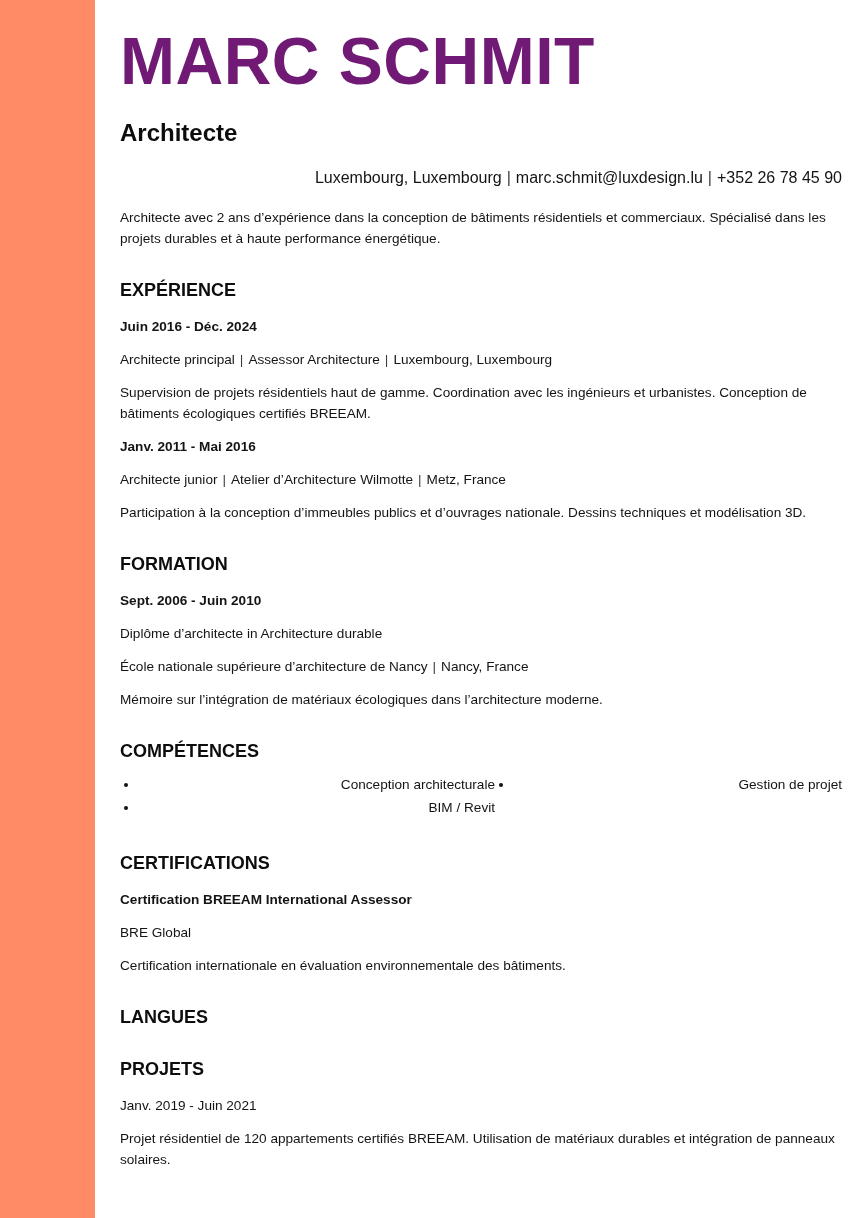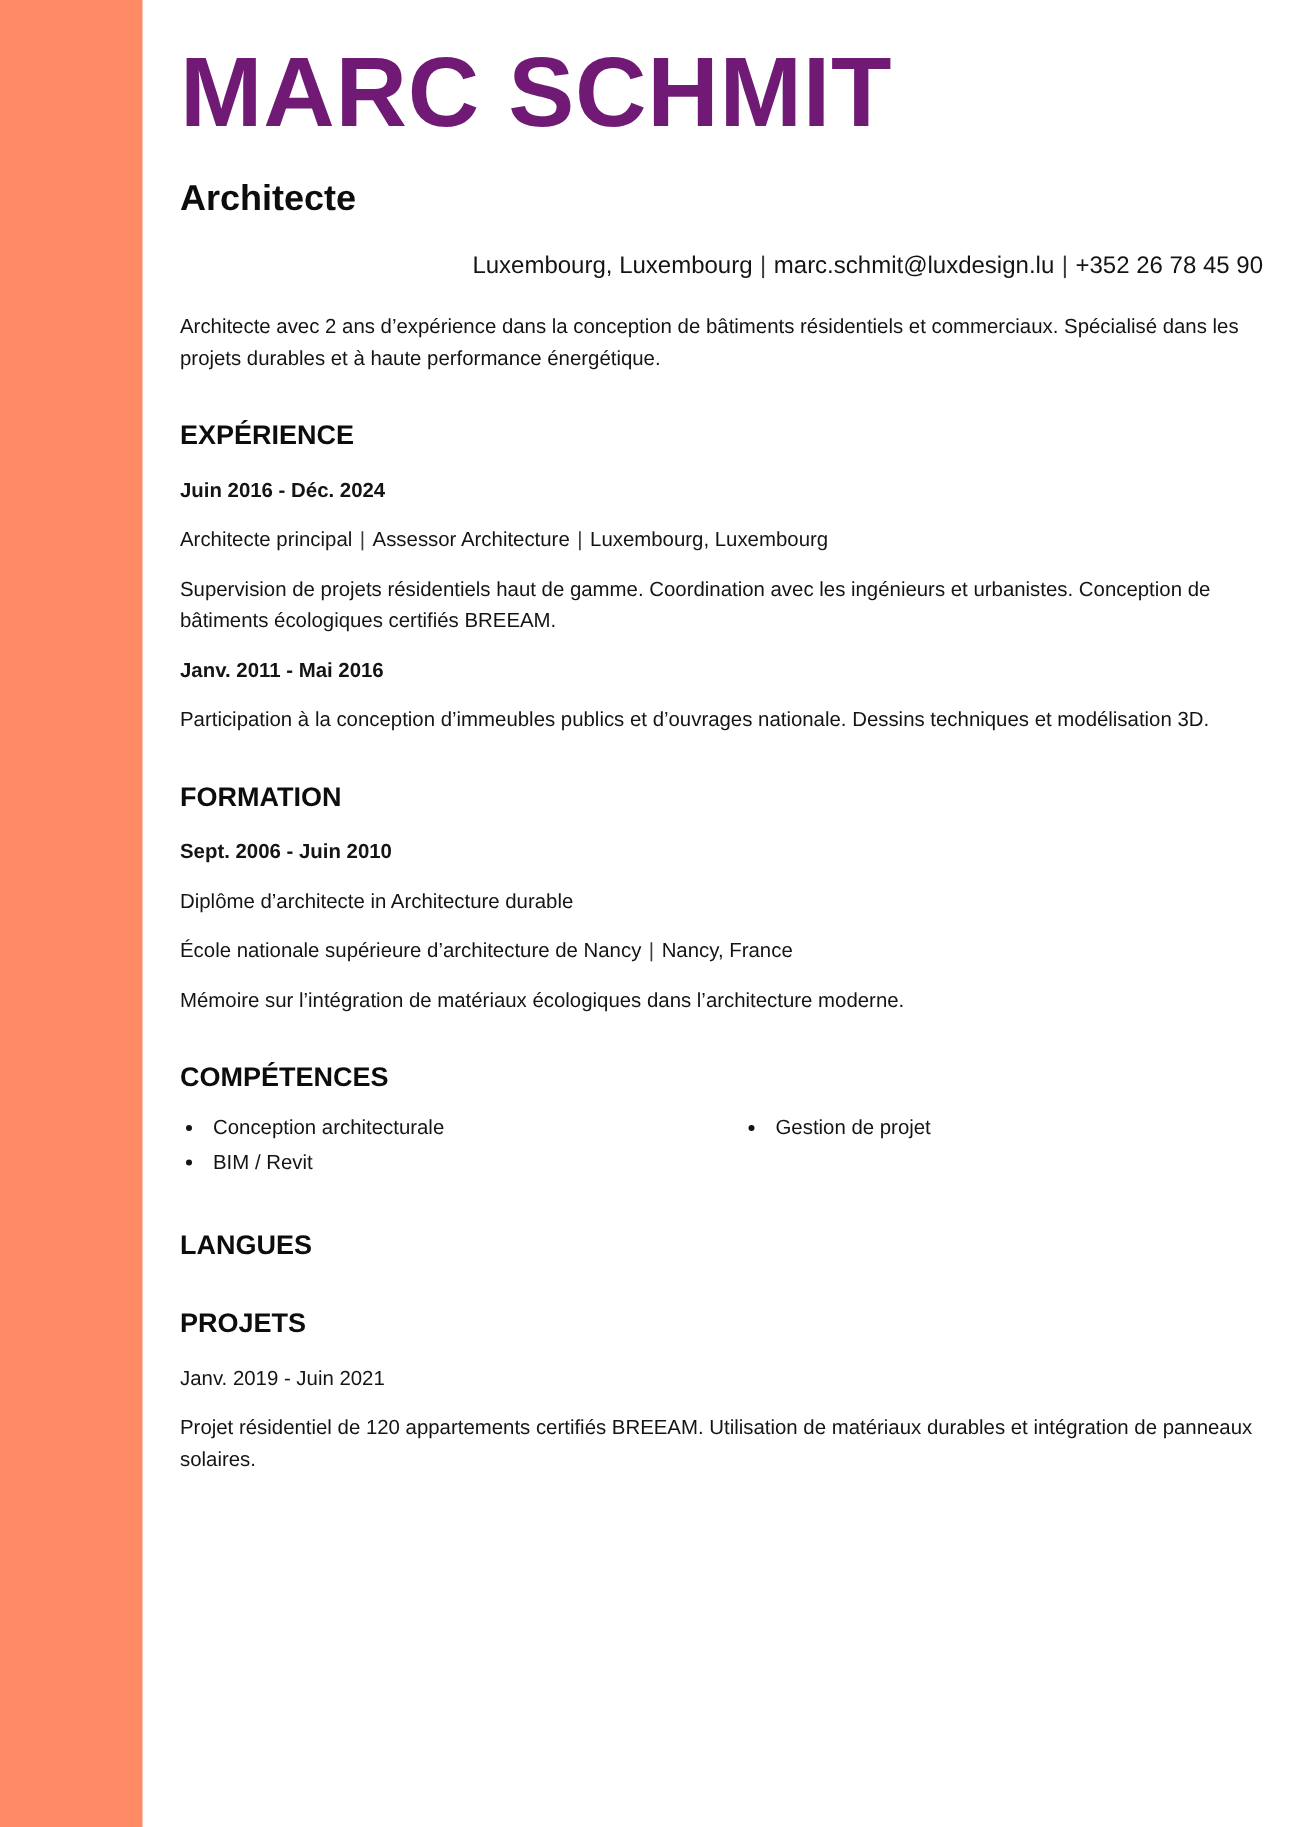--- a/index.html
+++ b/index.html
@@ -65,20 +65,21 @@
     margin: 12px 0 0 0;
     font-size: 13.6px;
     line-height: 21px;
   }
   .first-line { margin-top: 15px; }
   .bold { font-weight: bold; }
   ul.bullets {
     margin: 14px 0 0 0;
     padding: 0 0 0 19px;
     list-style: disc;
+    text-align: right;
   }
   ul.bullets li {
     font-size: 13.6px;
     line-height: 18px;
     margin: 0 0 5px 0;
     padding-left: 3px;
   }
   .two-col {
     display: grid;
     grid-template-columns: 375px 1fr;
@@ -109,20 +110,23 @@
     <div>
       <p class="line first-line bold">Juin 2016 - Déc. 2024</p>
       <p class="line">
         <span>Architecte principal</span><span class="sep">|</span><span>Assessor Architecture</span><span class="sep">|</span><span>Luxembourg, Luxembourg</span>
       </p>
       <p class="line">Supervision de projets résidentiels haut de gamme. Coordination avec les ingénieurs et urbanistes. Conception de bâtiments écologiques certifiés BREEAM.</p>
     </div>
 
     <div>
       <p class="line bold">Janv. 2011 - Mai 2016</p>
+      <p class="line">
+        <span>Architecte junior</span><span class="sep">|</span><span>Atelier d’Architecture Wilmotte</span><span class="sep">|</span><span>Metz, France</span>
+      </p>
       <p class="line">Participation à la conception d’immeubles publics et d’ouvrages nationale. Dessins techniques et modélisation 3D.</p>
     </div>
   </section>
 
   <section>
     <h3 class="section-heading">FORMATION</h3>
 
     <div>
       <p class="line first-line bold">Sept. 2006 - Juin 2010</p>
       <p class="line">Diplôme d’architecte in Architecture durable</p>
@@ -139,20 +143,28 @@
       <ul class="bullets">
         <li>Conception architecturale</li>
         <li>BIM / Revit</li>
       </ul>
       <ul class="bullets">
         <li>Gestion de projet</li>
       </ul>
     </div>
   </section>
 
+  <section>
+    <h3 class="section-heading">CERTIFICATIONS</h3>
+    <div>
+      <p class="line first-line bold">Certification BREEAM International Assessor</p>
+      <p class="line">BRE Global</p>
+      <p class="line">Certification internationale en évaluation environnementale des bâtiments.</p>
+    </div>
+  </section>
 
   <section>
     <h3 class="section-heading">LANGUES</h3>
   </section>
 
   <section>
     <h3 class="section-heading">PROJETS</h3>
     <div>
       <p class="line first-line">Janv. 2019 - Juin 2021</p>
       <p class="line">Projet résidentiel de 120 appartements certifiés BREEAM. Utilisation de matériaux durables et intégration de panneaux solaires.</p>

